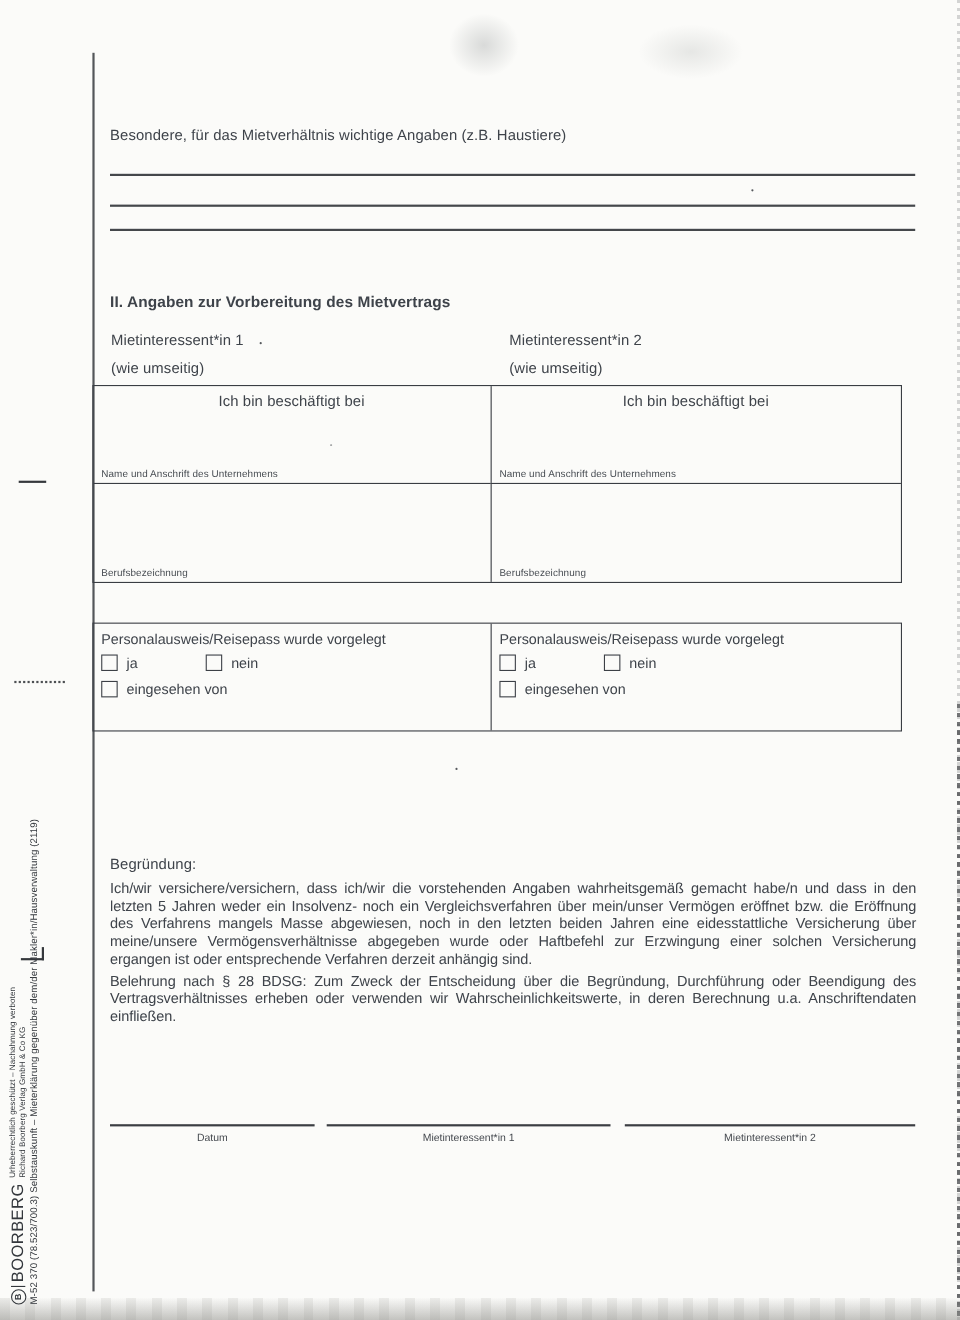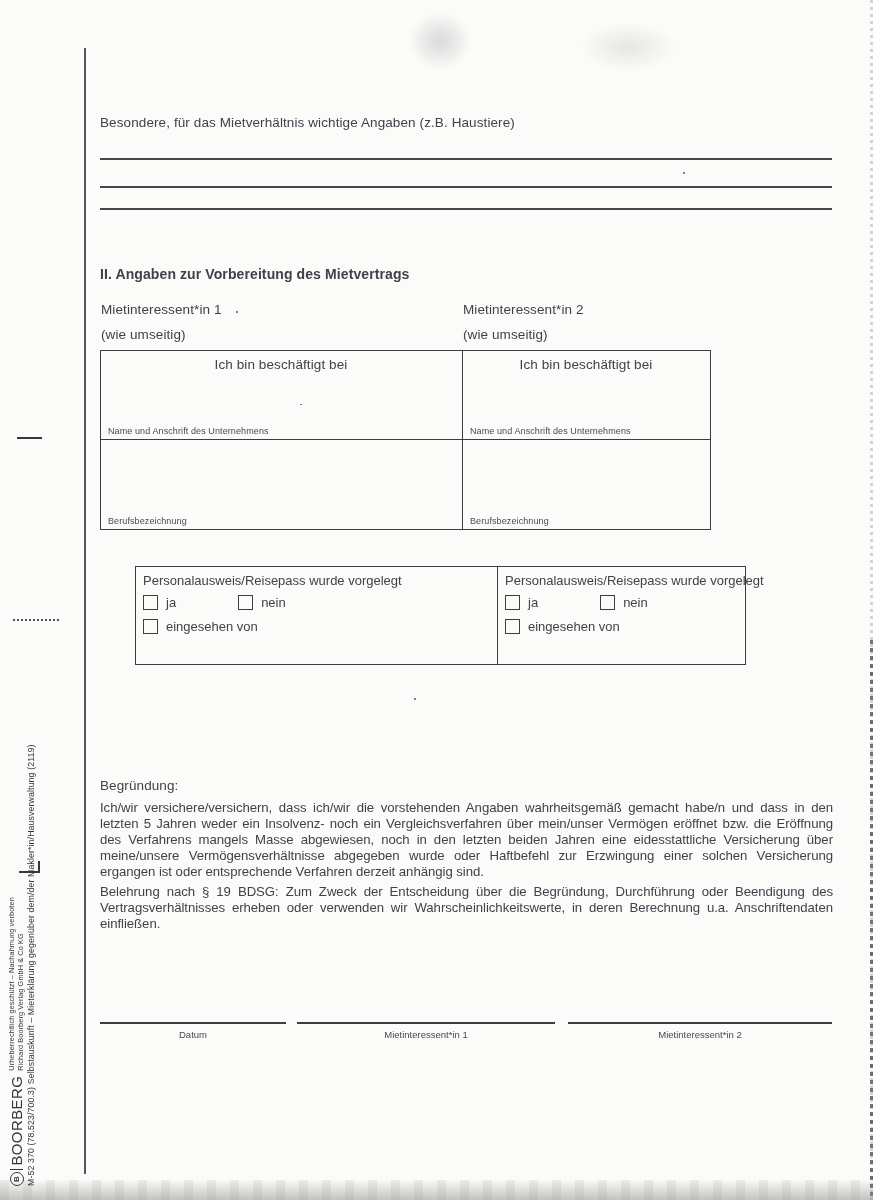--- a/index.html
+++ b/index.html
@@ -52,23 +52,23 @@
   .checkbox { width:15px; height:15px; border:1.6px solid #3c4046; background:transparent; flex:none; }
   .anlage-row { position:absolute; left:100px; top:218px; display:flex; align-items:center; gap:9px; }
 
   .section-heading { position:absolute; left:100px; top:266px; font-weight:bold; font-size:14px; letter-spacing:.1px; }
 
   .col-title-1 { position:absolute; left:101px; top:302px; }
   .col-title-2 { position:absolute; left:463px; top:302px; }
   .col-sub-1 { position:absolute; left:101px; top:327px; }
   .col-sub-2 { position:absolute; left:463px; top:327px; }
 
-  .form-table { position:absolute; left:100px; width:611px; border:1.6px solid #393d43; display:grid; grid-template-columns:361px 1fr; }
+  .form-table { position:absolute; left:84px; width:736px; border:1.6px solid #393d43; display:grid; grid-template-columns:361px 1fr; }
   .table-employment { top:350px; height:180px; grid-template-rows:88px 1fr; }
-  .table-id { top:566px; height:99px; grid-template-rows:1fr;margin-left:35px; }
+  .table-id { top:566px; height:99px; grid-template-rows:1fr; }
   .cell { position:relative; padding:6px 8px 4px 7px; }
   .cell.bl { border-left:1.6px solid #393d43; }
   .cell.bt { border-top:1.6px solid #393d43; }
   .cell-caption { position:absolute; left:7px; bottom:3px; font-size:9px; color:#474c52; letter-spacing:.1px; white-space:nowrap; }
 
   .id-title { font-size:13px; margin-bottom:7px; white-space:nowrap; }
   .cb-row { display:flex; align-items:center; margin-bottom:9px; }
   .cb-row .checkbox { margin-right:8px; }
   .cb-label { font-size:13px; }
   .cb-gap { width:62px; }
@@ -179,21 +179,21 @@
       </div>
       <div class="cb-row">
         <span class="checkbox"></span>
         <span class="cb-label">eingesehen von</span>
       </div>
     </div>
   </div>
 
   <div class="lbl decl-heading">Begründung:</div>
   <div class="decl-body">Ich/wir versichere/versichern, dass ich/wir die vorstehenden Angaben wahrheitsgemäß gemacht habe/n und dass in den letzten 5 Jahren weder ein Insolvenz- noch ein Vergleichsverfahren über mein/unser Vermögen eröffnet bzw. die Eröffnung des Verfahrens mangels Masse abgewiesen, noch in den letzten beiden Jahren eine eidesstattliche Versicherung über meine/unsere Vermögensverhältnisse abgegeben wurde oder Haftbefehl zur Erzwingung einer solchen Versicherung ergangen ist oder entsprechende Verfahren derzeit anhängig sind.</div>
-  <div class="decl-notice">Belehrung nach § 19 BDSG: Zum Zweck der Entscheidung über die Begründung, Durchführung oder Beendigung des Vertragsverhältnisses erheben oder verwenden wir Wahrscheinlichkeitswerte, in deren Berechnung u.a. Anschriftendaten einfließen.</div>
+  <div class="decl-notice">Belehrung nach § 28 BDSG: Zum Zweck der Entscheidung über die Begründung, Durchführung oder Beendigung des Vertragsverhältnisses erheben oder verwenden wir Wahrscheinlichkeitswerte, in deren Berechnung u.a. Anschriftendaten einfließen.</div>
 
   <div class="sig-field sig-1">
     <span class="sig-label">Datum</span>
   </div>
   <div class="sig-field sig-2">
     <span class="sig-label">Mietinteressent*in 1</span>
   </div>
   <div class="sig-field sig-3">
     <span class="sig-label">Mietinteressent*in 2</span>
   </div>

